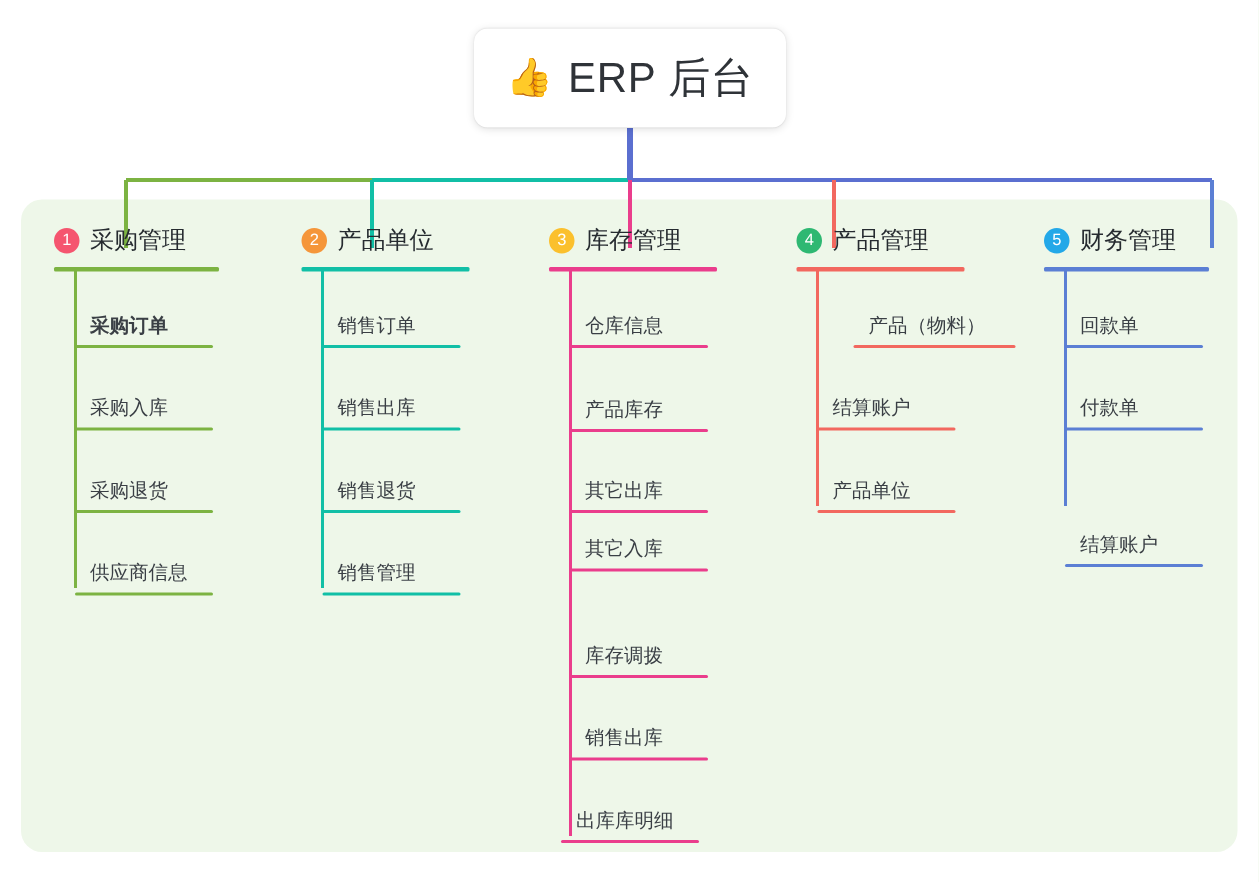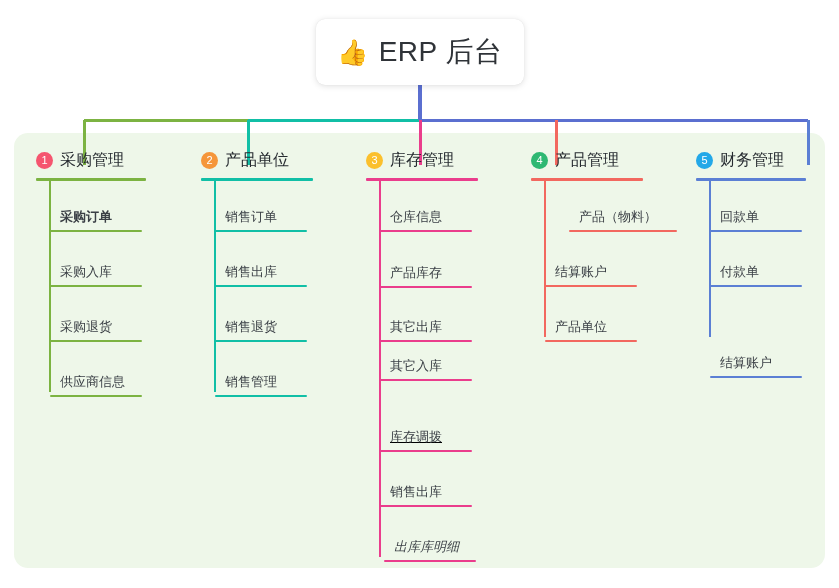--- a/index.html
+++ b/index.html
@@ -221,29 +221,29 @@
             <div class="leaf-rule" style="width: 92px; background: rgb(234, 61, 140);"></div>
           </div>
           <div class="leaf" style="left: 14px; top: 137px;">
             <span class="leaf-label">其它出库</span>
             <div class="leaf-rule" style="width: 92px; background: rgb(234, 61, 140);"></div>
           </div>
           <div class="leaf" style="left: 14px; top: 176px;">
             <span class="leaf-label">其它入库</span>
             <div class="leaf-rule" style="width: 92px; background: rgb(234, 61, 140);"></div>
           </div>
-          <div class="leaf" style="left: 14px; top: 247px; text-decoration: underline;">
+          <div class="leaf" style="left: 14px; top: 247px;">
             <span class="leaf-label">库存调拨</span>
             <div class="leaf-rule" style="width: 92px; background: rgb(234, 61, 140);"></div>
           </div>
           <div class="leaf" style="left: 14px; top: 302px;">
             <span class="leaf-label">销售出库</span>
             <div class="leaf-rule" style="width: 92px; background: rgb(234, 61, 140);"></div>
           </div>
-          <div class="leaf" style="left: 18px; top: 357px; font-style: italic;">
+          <div class="leaf" style="left: 8px; top: 357px;">
             <span class="leaf-label">出库库明细</span>
             <div class="leaf-rule" style="width: 92px; background: rgb(234, 61, 140);"></div>
           </div>
         </div>
       </div>
       <div class="column" style="left: 531px; top: 148px;">
         <div class="col-head">
           <span class="badge" style="background: rgb(46, 184, 114);">4</span>
           <span class="col-head-label">产品管理</span>
         </div>

